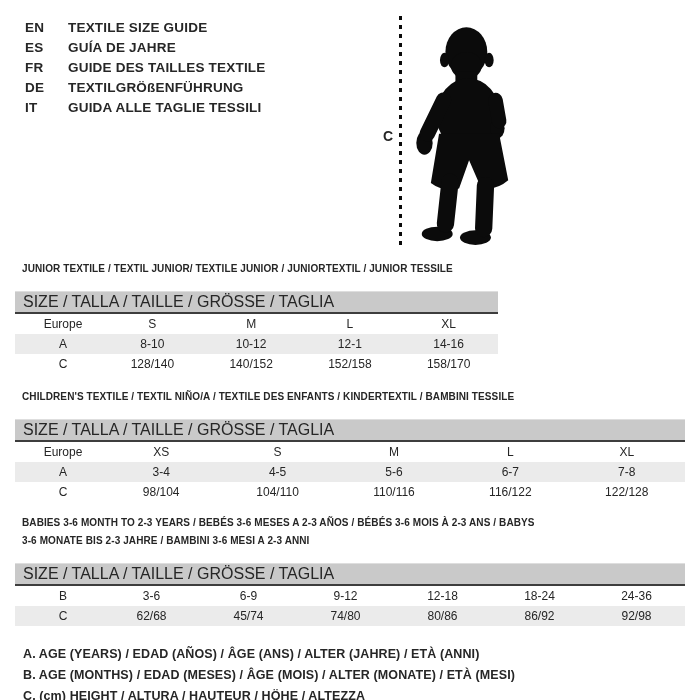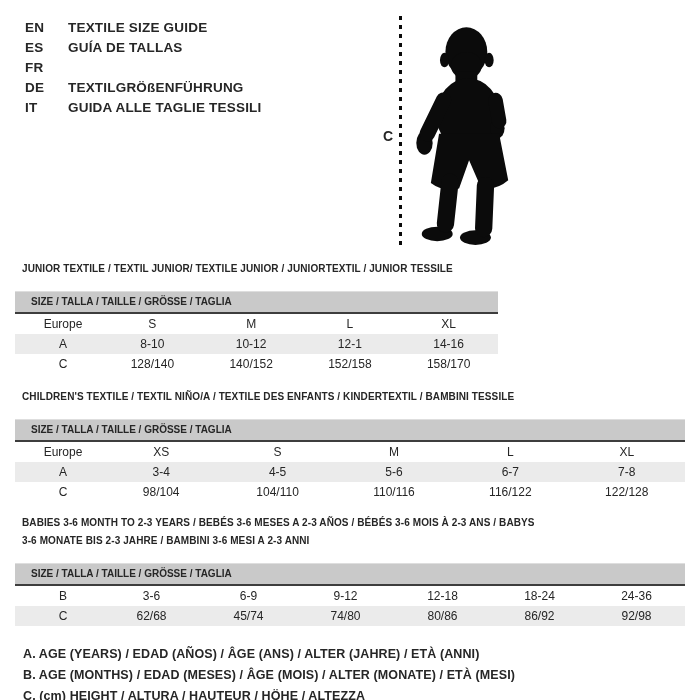--- a/index.html
+++ b/index.html
@@ -42,21 +42,21 @@
 
   table.size-table{
     border-collapse:collapse;table-layout:fixed;
     font-size:12px;
   }
   table.t1{width:483px;}
   table.t2,table.t3{width:670px;}
   td{padding:0;height:20px;text-align:center;vertical-align:middle;line-height:20px;}
   td.size-bar{
     background:var(--bar);
-    text-align:left;padding-left:16px;font-weight:700;font-size:10px;
+    text-align:left;padding-left:8px;font-weight:400;font-size:16px;
     border-top:1px solid #dedede;
     border-bottom:2px solid var(--divider);
     height:19px;
   }
   td.rl{text-align:center;padding-left:8px;}
   table.size-table tr:nth-child(3) td{background:var(--alt);}
   table.size-table tr:nth-child(3) td.size-bar{background:var(--bar);}
   col.lblcol{width:88px;}
 
   
@@ -68,24 +68,25 @@
 <div class="page">
 
   <div class="top">
     <div class="langs">
       <div class="lang-row">
         <span class="code">EN</span>
         <span class="lbl">TEXTILE SIZE GUIDE</span>
       </div>
       <div class="lang-row">
         <span class="code">ES</span>
-        <span class="lbl">GUÍA DE TALLAS</span>
+        <span class="lbl">GUÍA DE JAHRE</span>
       </div>
       <div class="lang-row">
         <span class="code">FR</span>
+        <span class="lbl">GUIDE DES TAILLES TEXTILE</span>
       </div>
       <div class="lang-row">
         <span class="code">DE</span>
         <span class="lbl">TEXTILGRÖßENFÜHRUNG</span>
       </div>
       <div class="lang-row">
         <span class="code">IT</span>
         <span class="lbl">GUIDA ALLE TAGLIE TESSILI</span>
       </div>
     </div>

